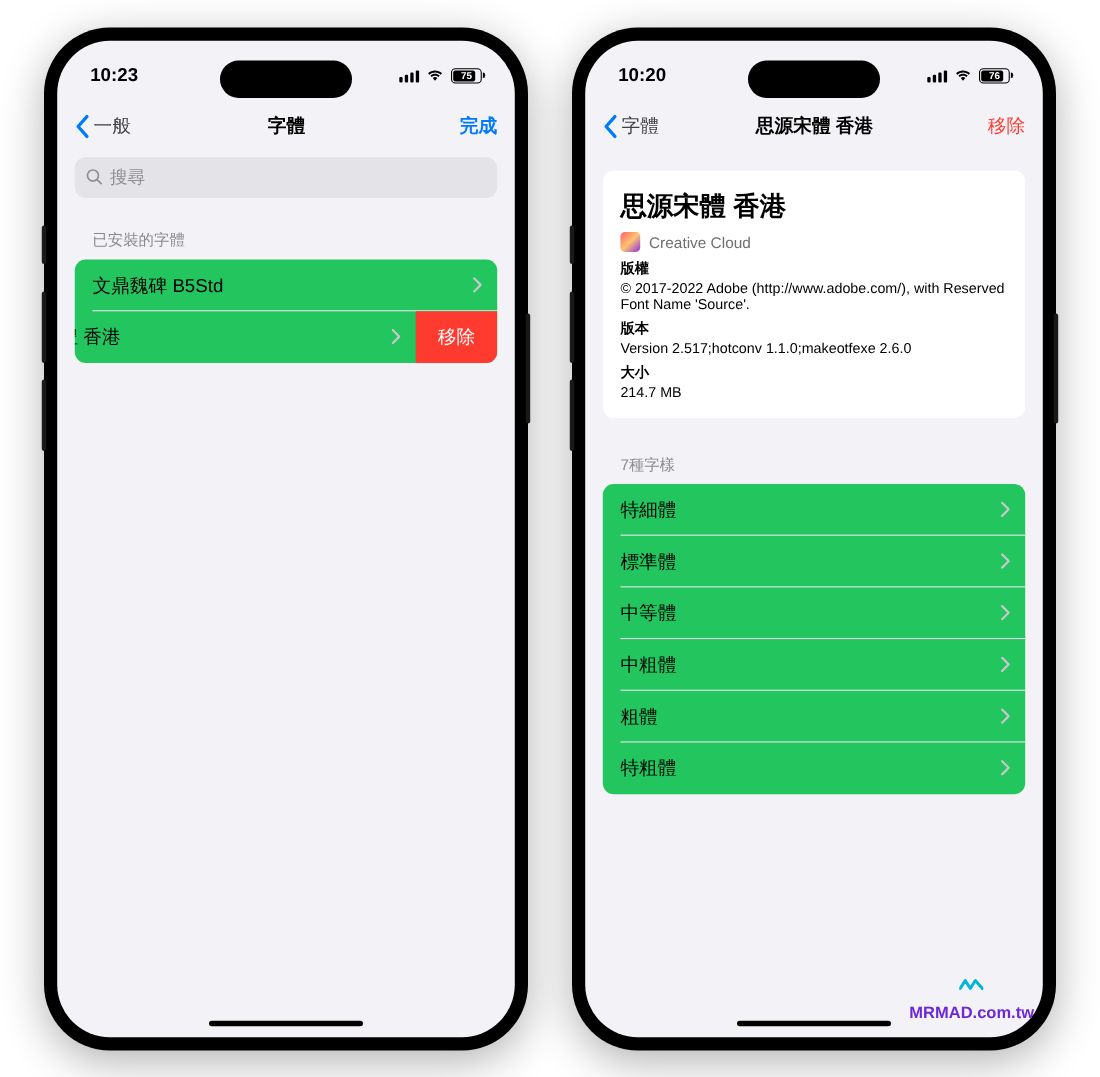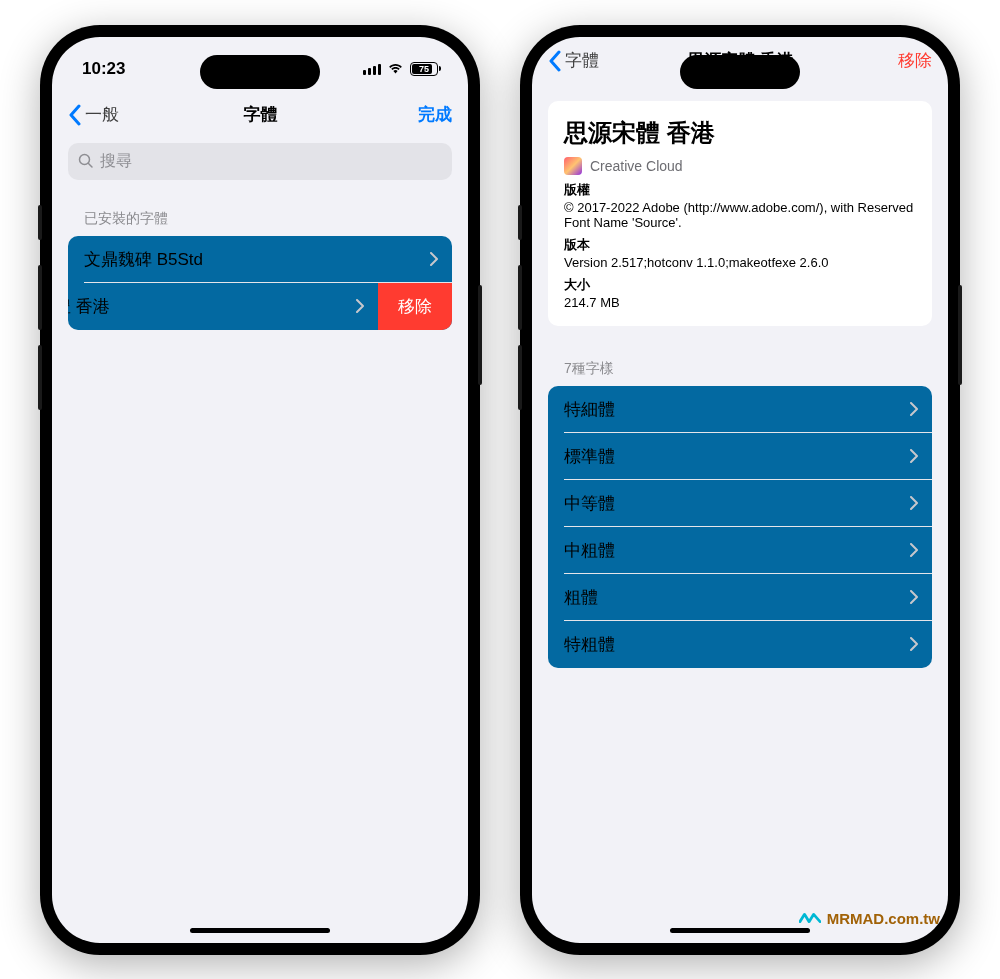--- a/index.html
+++ b/index.html
@@ -162,21 +162,21 @@
       height: 16px;
       margin-right: 6px;
     }
     .section-header {
       padding: 18px 32px 8px;
       color: #8a8a8e;
       font-size: 14px;
     }
     .list {
       margin: 0 16px;
-      background: #0369a1;
+      background: #22c55e;
       border-radius: 10px;
       overflow: hidden;
     }
     .list-item {
       display: flex;
       align-items: center;
       min-height: 46px;
       position: relative;
       cursor: pointer;
     }
@@ -276,24 +276,25 @@
       background: #000;
       border-radius: 3px;
     }
     .watermark {
       position: absolute;
       bottom: 50px;
       right: 60px;
       display: flex;
       align-items: center;
       gap: 6px;
-      color: #a16207;
+      color: #6d28d9;
       font-size: 15px;
       font-weight: 600;
       z-index: 200;
+      flex-direction: column;
     }
     .watermark-icon {
       width: 22px;
       height: 22px;
     }
     .scroll-area {
       height: calc(100% - 102px);
       overflow: hidden;
     }
     .side-btn {
@@ -388,20 +389,40 @@
 </div>
 
 <div class="phone">
   <div class="side-btn left1"></div>
   <div class="side-btn left2"></div>
   <div class="side-btn left3"></div>
   <div class="side-btn right1"></div>
   <div class="screen">
     <div class="island"></div>
 
+    <div class="status-bar">
+      <span>10:20</span>
+      <div class="status-right">
+        <div class="signal-bars">
+          <span></span>
+            <span></span>
+            <span></span>
+            <span></span>
+        </div>
+        <div class="wifi-icon">
+          <svg viewBox="0 0 20 14" fill="#000">
+              <path d="M10 14l-2.5-3c1.4-1.3 3.6-1.3 5 0L10 14zm6-6.5c-3.3-3.3-8.7-3.3-12 0L2.5 6C6.6 1.9 13.4 1.9 17.5 6L16 7.5zm-2.5 2.5c-1.9-1.9-5.1-1.9-7 0L5 8.5c2.8-2.8 7.2-2.8 10 0L13.5 10z"></path>
+            </svg>
+        </div>
+        <div class="battery">
+          <div class="battery-fill" style="width:76%"></div>
+          <span class="battery-text">76</span>
+        </div>
+      </div>
+    </div>
 
     <div class="nav-bar">
       <div class="nav-back">
         <svg viewBox="0 0 13 22" fill="none" stroke="#007aff" stroke-width="3" stroke-linecap="round" stroke-linejoin="round">
             <polyline points="11,2 3,11 11,20"></polyline>
           </svg>
         <span>字體</span>
       </div>
       <div class="nav-title">思源宋體 香港</div>
       <div class="nav-right red">移除</div>

